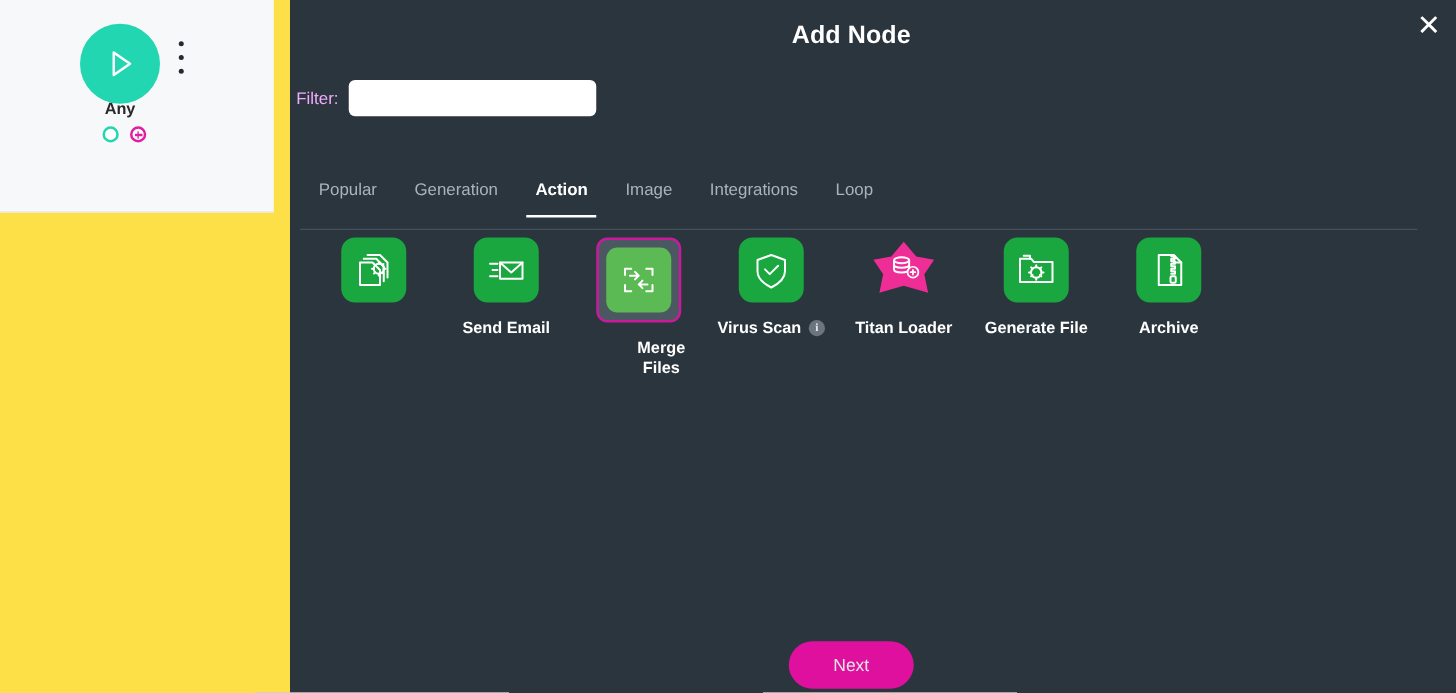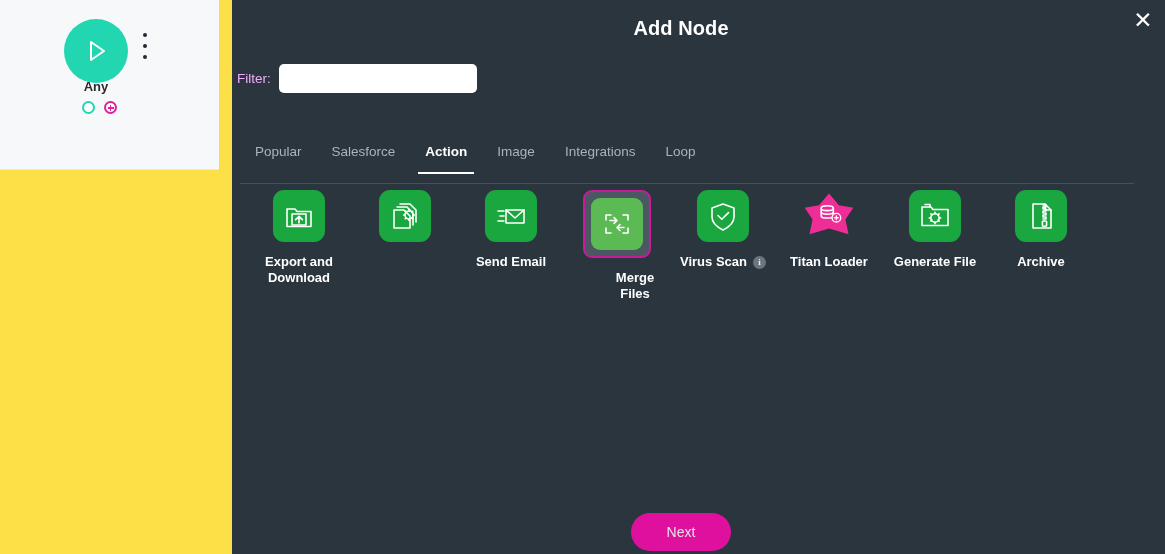--- a/index.html
+++ b/index.html
@@ -220,38 +220,28 @@
     <div class="modal-title">Add Node</div>
     <div class="modal-close">✕</div>
 
     <div class="filter-row">
       <span class="filter-label">Filter:</span>
       <input class="filter-input" type="text" placeholder="" style="">
     </div>
 
     <div class="tabs">
         <div class="tab"><span>Popular</span></div>
-        <div class="tab"><span>Salesforce</span></div>
+        <div class="tab"><span>Generation</span></div>
         <div class="tab active"><span>Action</span></div>
         <div class="tab"><span>Image</span></div>
         <div class="tab"><span>Integrations</span></div>
         <div class="tab"><span>Loop</span></div>
       </div>
 
     <div class="grid">
-        <div class="tile">
-          <div class="tile-iconbox">
-            <svg width="32" height="32" viewBox="0 0 32 32" fill="none" stroke="#ffffff" stroke-width="1.6" stroke-linecap="round" stroke-linejoin="round" aria-hidden="true">
-              <path d="M4 9 h8 l2 2.5 h14 v15 H4 Z"></path>
-              <rect x="9" y="14" width="14" height="11"></rect>
-              <path d="M16 23 V16.5 M12.6 19.6 L16 16.2 L19.4 19.6"></path>
-            </svg>
-          </div>
-          <div class="tile-label"><span>Export and Download</span></div>
-        </div>
         <div class="tile">
           <div class="tile-iconbox">
             <svg width="32" height="32" viewBox="0 0 32 32" fill="none" stroke="#ffffff" stroke-width="1.6" stroke-linecap="round" stroke-linejoin="round" aria-hidden="true">
               <path d="M5 10 h10 l6 6 v12 H5 Z"></path>
               <path d="M8 7 h10 l6 6 v12"></path>
               <path d="M11 4 h10 l6 6 v12"></path>
               <circle cx="20" cy="15" r="4"></circle>
               <path d="M20 9.6 v1.4 M20 19 v1.4 M14.6 15 h1.4 M24 15 h1.4 M16.2 11.2 l1 1 M22.8 17.8 l1 1 M23.8 11.2 l-1 1 M17.2 17.8 l-1 1"></path>
             </svg>
           </div>

